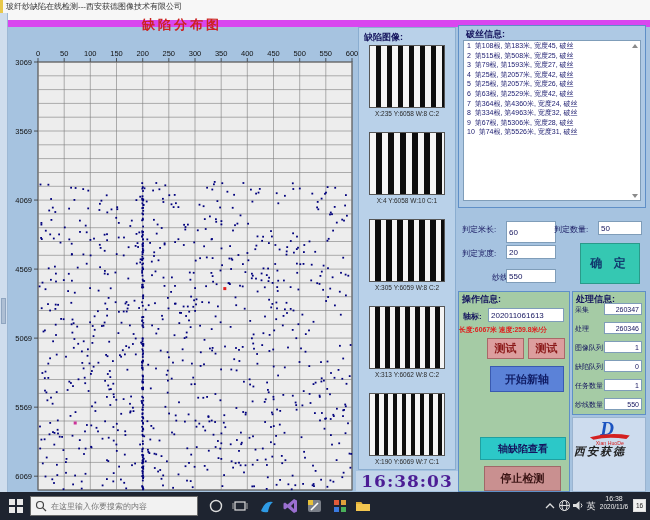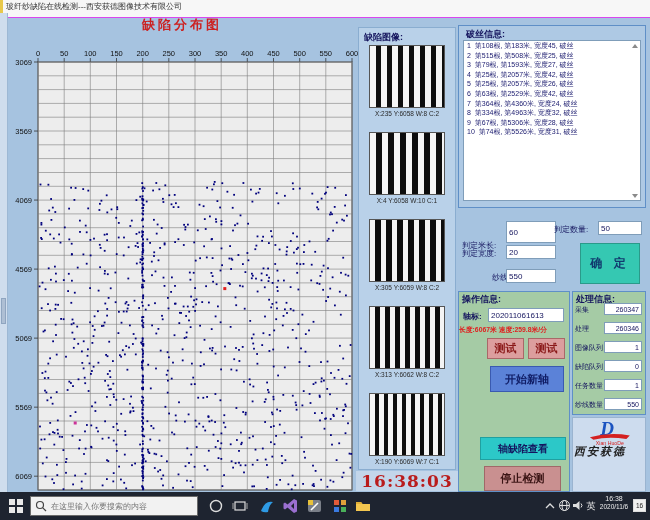--- a/index.html
+++ b/index.html
@@ -1,40 +1,40 @@
 <!DOCTYPE html>
 <html><head>
 <meta charset="utf-8">
 <style>
   * { margin:0; padding:0; box-sizing:border-box; }
   html,body { width:650px; height:520px; }
   body { font-family:"Liberation Sans", sans-serif; }
   #app { position:relative; width:650px; height:520px; overflow:hidden; background:#a6c3e0; }
 
   
-  .titlebar { position:absolute; left:0; top:0; width:650px; height:18px; background:#f7f7f7; border-bottom:1px solid #d946ef; }
+  .titlebar { position:absolute; left:0; top:0; width:650px; height:27px; background:#f7f7f7; border-bottom:7px solid #d946ef; }
   .titlebar .win-ico { position:absolute; left:0; top:0; width:3px; height:13px; background:#e8c84a; }
   .titlebar .title-text { position:absolute; left:6px; top:1px; font-size:8px; color:#333; white-space:nowrap; }
 
   .left-strip { position:absolute; left:0; top:13px; width:8px; height:479px; background:#cfdded; border-right:1px solid #9db8d4; }
   .left-strip .handle { position:absolute; left:1px; top:285px; width:5px; height:26px; background:#aebfd4; border:1px solid #8fa5c0; }
 
   .chart-title { position:absolute; left:8px; top:16px; width:348px; text-align:center; font-size:13px; font-weight:bold; color:#cc2222; letter-spacing:3px; }
 
   svg.plot { position:absolute; left:0; top:48px; }
 
   
   .mid-panel { position:absolute; left:358px; top:27px; width:98px; height:443px; background:#b9d1e9; border:1px solid #8aadd0; }
   .mid-header { position:absolute; left:364px; top:31px; font-size:9px; font-weight:bold; color:#15155e; }
   .thumb-list { position:absolute; left:358px; top:45px; width:98px; }
   .thumb-block { height:87px; text-align:center; }
   .thumb { width:76px; height:63px; margin:0 auto; background-color:#101010; border:1px solid #555; }
   .thumb-cap { margin-top:2px; font-size:6.5px; color:#2a2a2a; white-space:nowrap; }
   .clock { position:absolute; left:356px; top:471px; width:102px; height:20px; background:#c3d6ea; text-align:center;
-           font-family:"DejaVu Serif", serif; font-size:17px; font-weight:bold; color:#b91c1c; letter-spacing:1px; line-height:20px; }
+           font-family:"DejaVu Serif", serif; font-size:17px; font-weight:bold; color:#4c1d95; letter-spacing:1px; line-height:20px; }
 
   
   .groupbox { position:absolute; border:1px solid #5f8fc7; }
   .gb-blue { background:#aec9e4; }
   .gb-green { background:#a5cba5; }
   .gb-header { position:absolute; font-size:9px; font-weight:bold; color:#15155e; white-space:nowrap; }
 
   .listbox { position:absolute; left:463px; top:40px; width:178px; height:161px; background:#fff; border:1px solid #7f9db9; overflow:hidden; }
   .list-item { font-size:7px; line-height:9.6px; color:#1a1a6e; padding-left:3px; white-space:pre; }
   .scroll-arrow { position:absolute; right:464px; width:0; height:0; border-left:3px solid transparent; border-right:3px solid transparent; }
@@ -1205,21 +1205,21 @@
       <div class="list-item">5  第25根, 第2057米, 宽度26, 破丝</div>
       <div class="list-item">6  第63根, 第2529米, 宽度42, 破丝</div>
       <div class="list-item">7  第364根, 第4360米, 宽度24, 破丝</div>
       <div class="list-item">8  第334根, 第4963米, 宽度32, 破丝</div>
       <div class="list-item">9  第67根, 第5306米, 宽度28, 破丝</div>
       <div class="list-item">10  第74根, 第5526米, 宽度31, 破丝</div>
     </div>
   <div class="scroll-arrow scroll-up"></div>
   <div class="scroll-arrow scroll-dn"></div>
 
-  <div class="fld-label" style="left:462px; top:240px;">判定米长:</div>
+  <div class="fld-label" style="left:462px; top:224px;">判定米长:</div>
   <input class="fld-input" style="left: 506px; top: 221px; width: 50px; height: 22px;" value="60">
   <div class="fld-label" style="left:554px; top:224px;">判定数量:</div>
   <input class="fld-input" style="left: 598px; top: 221px; width: 44px; height: 14px;" value="50">
   <div class="fld-label" style="left:462px; top:248px;">判定宽度:</div>
   <input class="fld-input" style="left: 506px; top: 245px; width: 50px; height: 14px;" value="20">
   <div class="fld-label" style="left:462px; top:272px;margin-left:30px;">纱线总数:</div>
   <input class="fld-input" style="left: 506px; top: 269px; width: 50px; height: 14px;" value="550">
   <div class="btn btn-confirm">确 定</div>
 
   <div class="groupbox gb-green" style="left:458px; top:291px; width:112px; height:201px;"></div>

